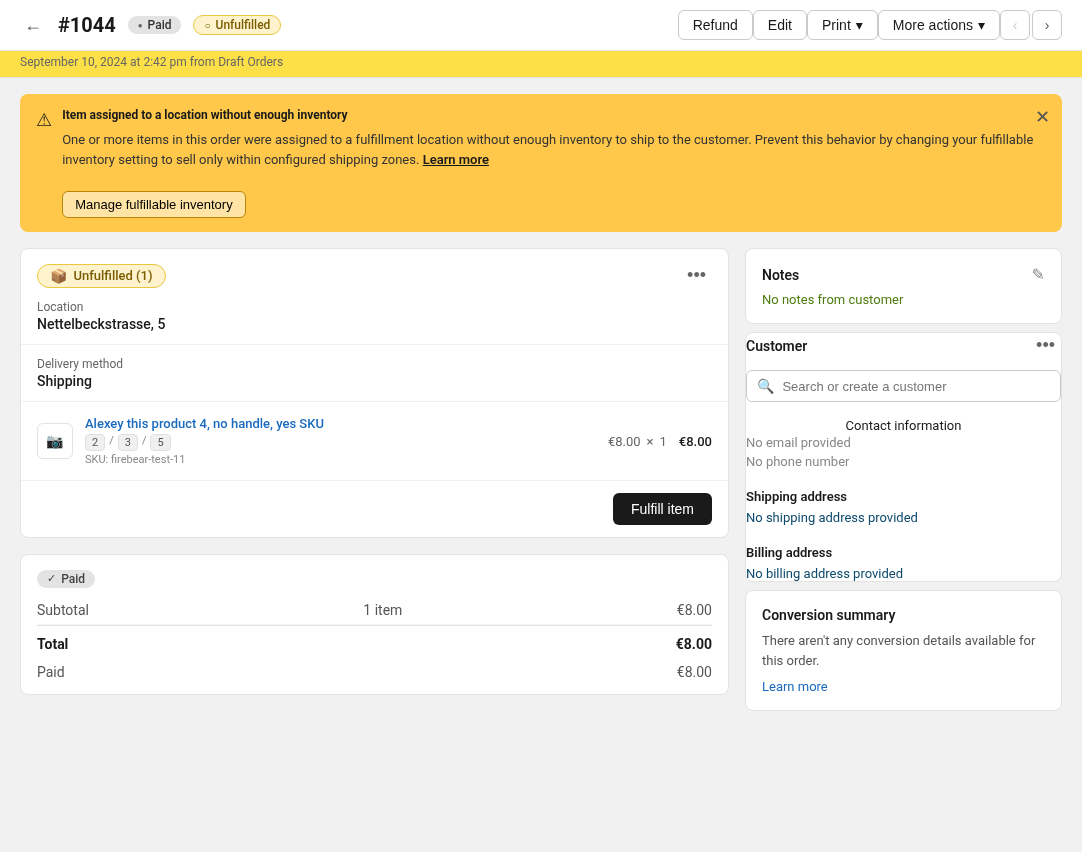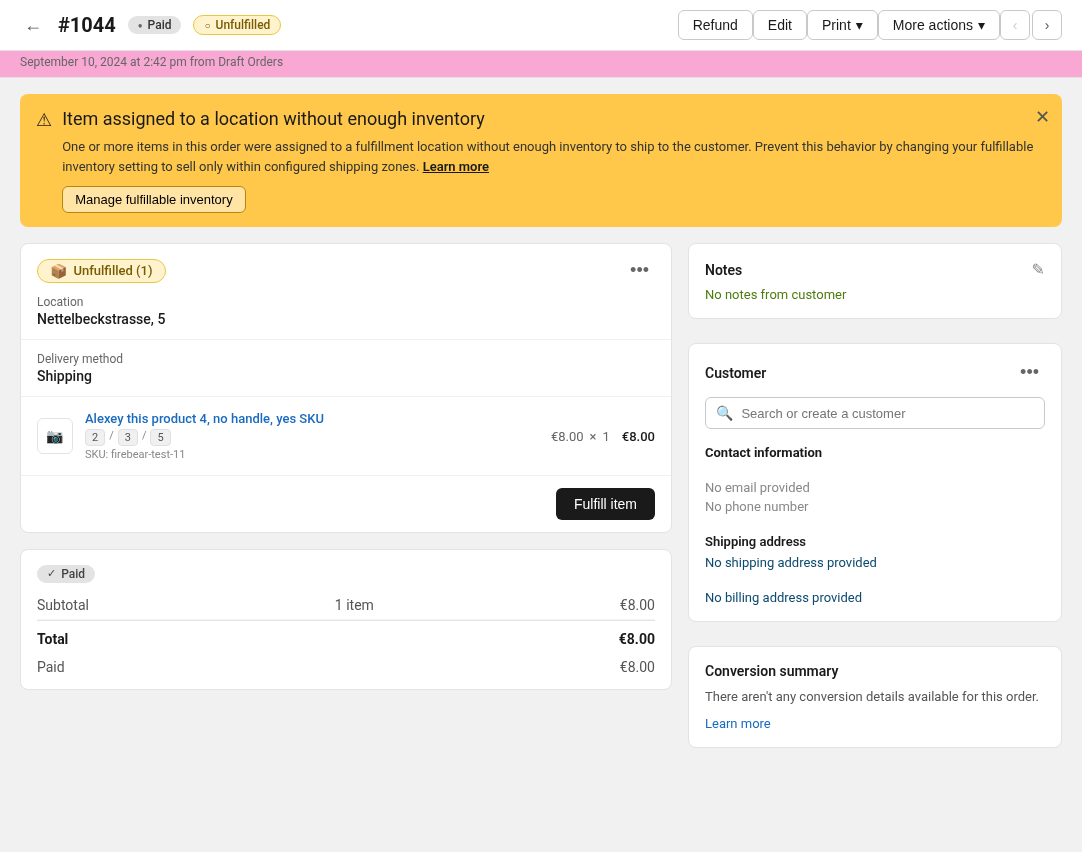--- a/index.html
+++ b/index.html
@@ -11,36 +11,36 @@
     .header { display: flex; align-items: center; padding: 10px 20px; background: #fff; border-bottom: 1px solid #e3e3e3; gap: 12px; }
     .back-btn { background: none; border: none; cursor: pointer; font-size: 18px; color: #555; padding: 4px; }
     .order-title { font-size: 20px; font-weight: 700; }
     .badge-paid { background: #e3e3e3; color: #333; border-radius: 12px; padding: 2px 10px; font-size: 12px; font-weight: 500; display: inline-flex; align-items: center; gap: 5px; }
     .badge-paid::before { content: '●'; font-size: 8px; color: #666; }
     .badge-unfulfilled { background: #fff3cd; color: #7a5c00; border-radius: 12px; padding: 2px 10px; font-size: 12px; font-weight: 500; display: inline-flex; align-items: center; gap: 5px; border: 1px solid #e8c840; }
     .badge-unfulfilled::before { content: '○'; font-size: 10px; }
     .header-spacer { flex: 1; }
     .header-actions { display: flex; align-items: center; gap: 0; }
     .btn { border: 1px solid #c9c9c9; background: #fff; border-radius: 6px; padding: 6px 14px; font-size: 14px; cursor: pointer; color: #1a1a1a; font-weight: 500; display: inline-flex; align-items: center; gap: 5px; }
-    .subtitle { padding: 4px 20px 8px; font-size: 12px; color: #666; background: #f9a8d4; border-bottom: 1px solid #e3e3e3; }
+    .subtitle { padding: 4px 20px 8px; font-size: 12px; color: #666; background: #fde047; border-bottom: 1px solid #e3e3e3; }
 
     
     .alert-banner { background: #ffc84a; border-radius: 8px; margin: 16px 20px; padding: 14px 16px; display: flex; align-items: flex-start; gap: 10px; position: relative; }
     .alert-icon { font-size: 18px; margin-top: 1px; }
     .alert-content { flex: 1; }
-    .alert-title { font-weight: 400; font-size: 18px; margin-bottom: 8px; }
+    .alert-title { font-weight: 700; font-size: 12px; margin-bottom: 8px; }
     .alert-body { font-size: 13px; color: #333; line-height: 1.5; }
     .alert-body a { color: #1a1a1a; font-weight: 600; }
     .alert-close { background: none; border: none; cursor: pointer; font-size: 18px; color: #555; position: absolute; right: 12px; top: 12px; }
-    .alert-action-btn { margin-top: 10px; border: 1px solid #b8860b; background: rgba(255,255,255,0.5); border-radius: 6px; padding: 5px 12px; font-size: 13px; cursor: pointer; font-weight: 500; text-align: center; }
+    .alert-action-btn { margin-top: 22px; border: 1px solid #b8860b; background: rgba(255,255,255,0.5); border-radius: 6px; padding: 5px 12px; font-size: 13px; cursor: pointer; font-weight: 500; text-align: center; }
 
     
     .main-layout { display: flex; gap: 16px; padding: 0 20px 20px; }
     .main-left { flex: 1; display: flex; flex-direction: column; gap: 16px; }
-    .main-right { width: 374px; display: flex; flex-direction: column; gap: 24px; }
+    .main-right { width: 317px; display: flex; flex-direction: column; gap: 8px; }
 
     
     .card { background: #fff; border-radius: 8px; border: 1px solid #e3e3e3; overflow: hidden; }
     .card-title-row { display: flex; align-items: center; justify-content: space-between; padding: 14px 16px 0; }
 
     
     .unfulfilled-badge { background: #fff3cd; color: #7a5c00; border-radius: 12px; padding: 3px 12px; font-size: 13px; font-weight: 500; display: inline-flex; align-items: center; gap: 6px; border: 1px solid #e8c840; }
     .unfulfilled-badge-icon { font-size: 14px; }
 
     .more-btn { background: none; border: none; cursor: pointer; color: #666; font-size: 18px; padding: 2px 6px; border-radius: 4px; }
@@ -70,29 +70,29 @@
     .totals-row.total { font-weight: 700; color: #1a1a1a; border-top: 1px solid #e3e3e3; border-bottom: none; padding-top: 10px; gap: 23px; }
     .totals-row.paid-row { border-bottom: none; padding-top: 6px; color: #555; }
 
     
     .notes-card { padding: 16px; }
     .notes-header { display: flex; align-items: center; justify-content: space-between; margin-bottom: 8px; }
     .notes-title { font-weight: 600; font-size: 14px; }
     .edit-icon-btn { background: none; border: none; cursor: pointer; color: #888; font-size: 16px; }
     .notes-body { font-size: 13px; color: #4d7c0f; }
 
-    .customer-card { padding: 16px; }
+    .customer-card { }
     .customer-header { display: flex; align-items: center; justify-content: space-between; margin-bottom: 12px; }
     .customer-title { font-weight: 600; font-size: 14px; }
     .search-box { display: flex; align-items: center; border: 1px solid #c9c9c9; border-radius: 6px; padding: 7px 10px; gap: 8px; }
     .search-icon { color: #888; font-size: 14px; }
     .search-input { border: none; outline: none; font-size: 13px; color: #888; background: transparent; width: 100%; }
 
     .contact-section { margin-top: 16px; }
-    .contact-title { font-weight: 700; font-size: 13px; margin-bottom: 20px; }
+    .contact-title { font-weight: 400; font-size: 13px; margin-bottom: 2px; text-align: center; }
     .contact-value { font-size: 13px; color: #888; margin-bottom: 4px; }
 
     .address-section { margin-top: 20px; }
     .address-title { font-weight: 600; font-size: 13px; margin-bottom: 6px; }
     .address-value { font-size: 13px; color: #0c4a6e; }
 
     .conversion-card { padding: 16px; }
     .conversion-title { font-weight: 600; font-size: 14px; margin-bottom: 8px; }
     .conversion-body { font-size: 13px; color: #555; line-height: 1.5; margin-bottom: 8px; }
     .conversion-link { color: #1a6abf; font-size: 13px; text-decoration: none; }
@@ -247,20 +247,21 @@
           <div class="contact-value">No email provided</div>
           <div class="contact-value">No phone number</div>
         </div>
 
         <div class="address-section">
           <div class="address-title">Shipping address</div>
           <div class="address-value">No shipping address provided</div>
         </div>
 
         <div class="address-section">
+          <div class="address-title">Billing address</div>
           <div class="address-value">No billing address provided</div>
         </div>
       </div>
 
       <div class="card conversion-card">
         <div class="conversion-title">Conversion summary</div>
         <div class="conversion-body">There aren't any conversion details available for this order.</div>
         <a href="#" class="conversion-link">Learn more</a>
       </div>
 

